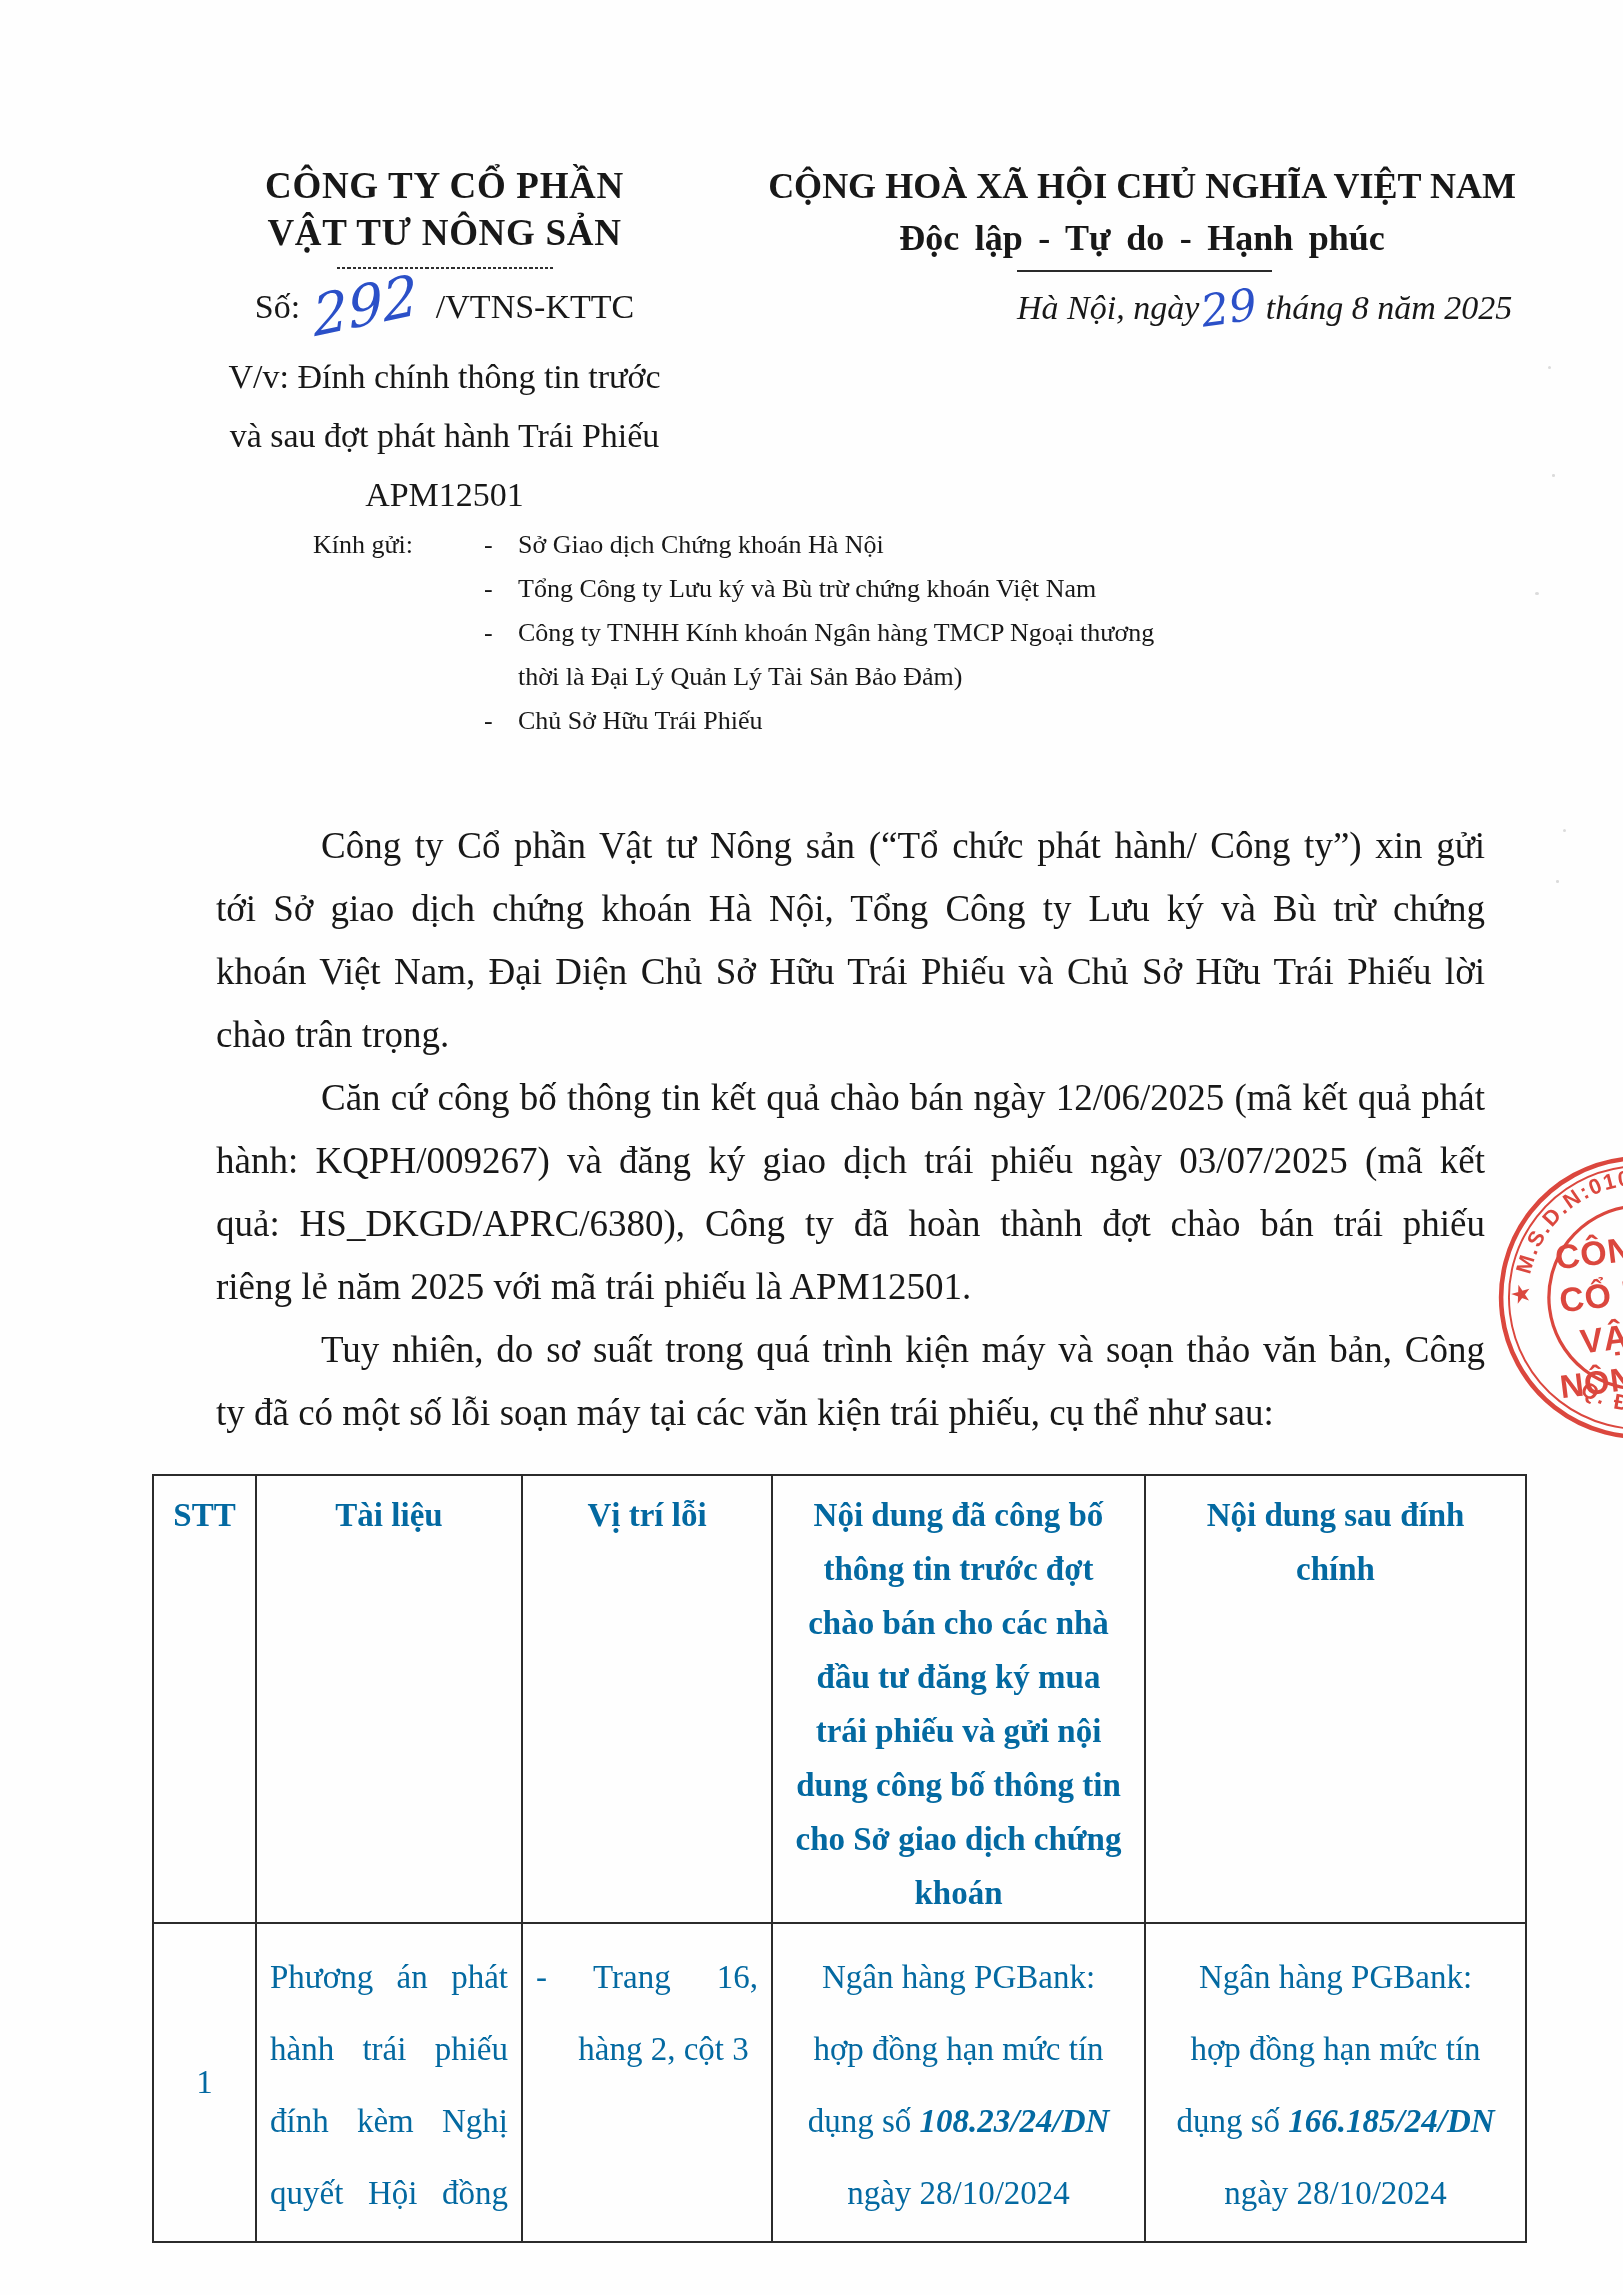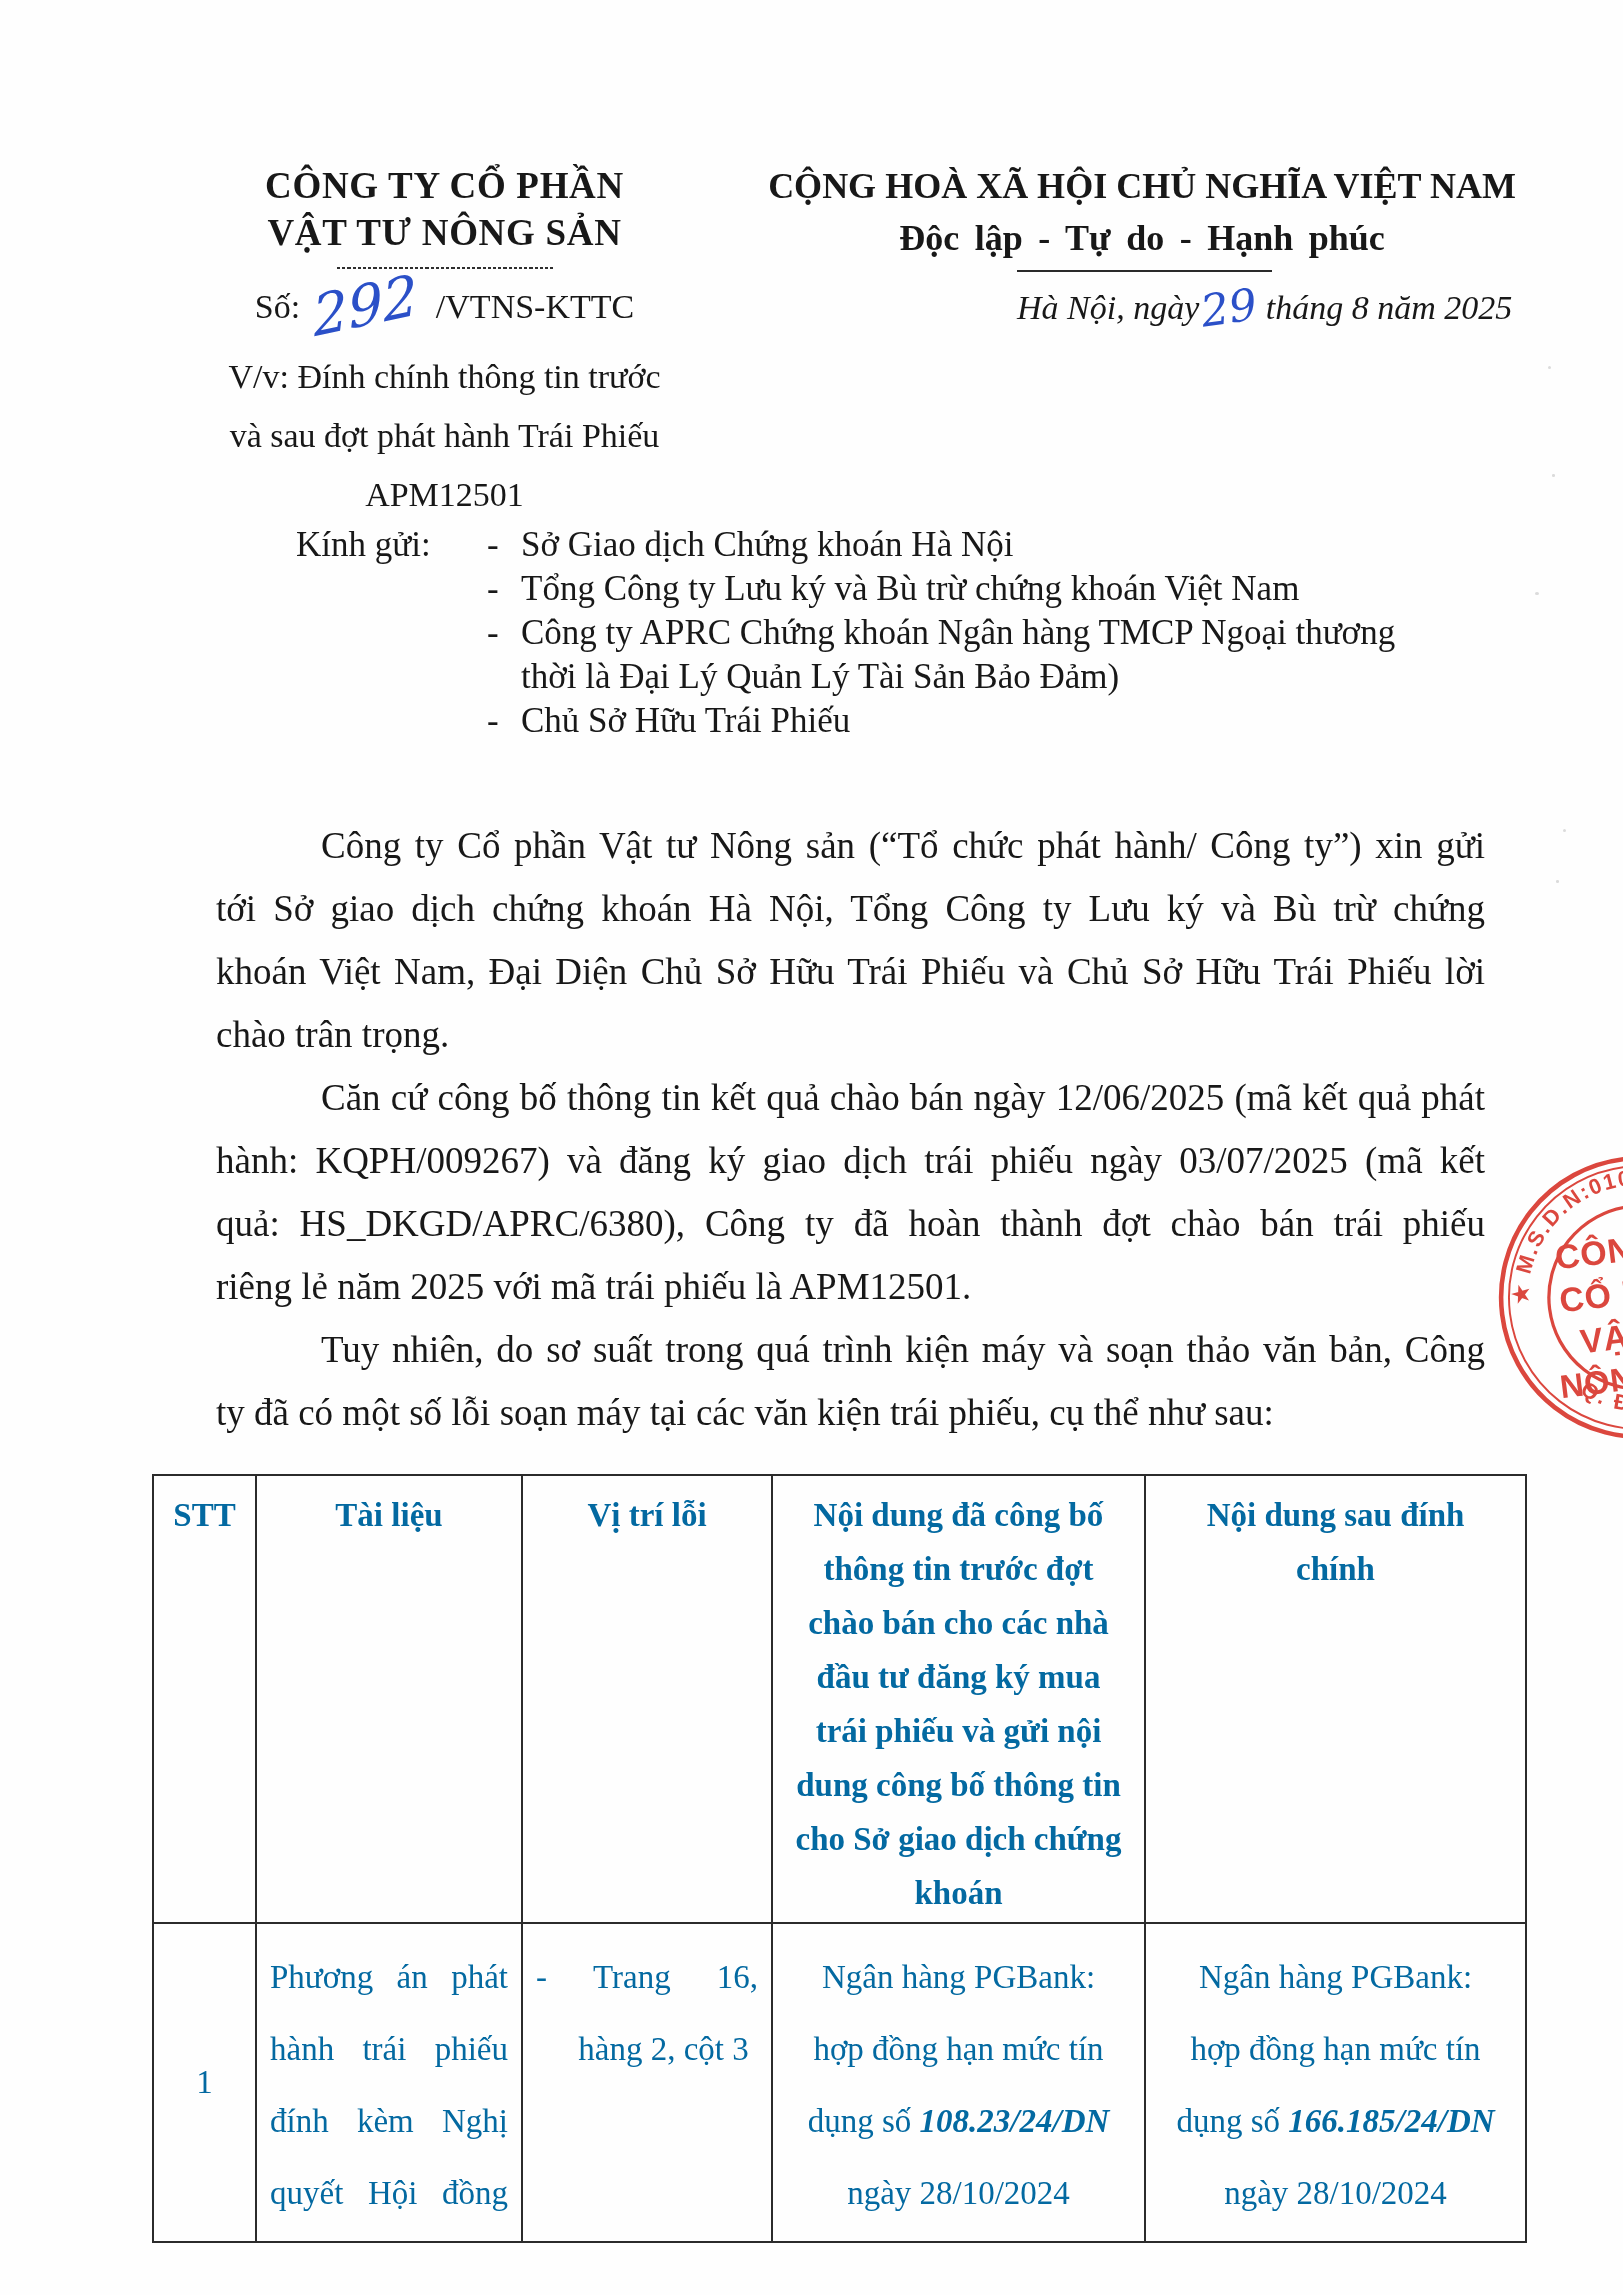--- a/index.html
+++ b/index.html
@@ -22,21 +22,21 @@
   .hw-no{font-size:56px;transform:rotate(-12deg) skewX(-8deg);margin:0 17px 0 11.8px;position:relative;top:6.5px;}
   .subject{font-size:34px;line-height:59px;white-space:nowrap;}
   
   .header-right{position:absolute;left:746px;top:165px;width:792px;text-align:center;}
   .motto1{font-weight:bold;font-size:36px;line-height:43px;white-space:nowrap;}
   .motto2{font-weight:bold;font-size:36px;line-height:42px;margin-top:9.2px;word-spacing:6.5px;white-space:nowrap;text-align:center;}
   .hr-underline{width:255px;height:2.6px;background:#2a2a2a;margin:10.5px 0 9.2px 271px;}
   .dateline{font-style:italic;font-size:34px;line-height:46px;margin-left:271px;text-align:left;white-space:nowrap;}
   .hw-day{font-size:44px;transform:rotate(-8deg);margin:0 9.2px 0 1.3px;position:relative;top:3.9px;}
   
-  .recipients{position:absolute;left:296px;top:523px;display:flex;font-size:35px;line-height:44px;gap:20px;}
+  .recipients{position:absolute;left:313px;top:523px;display:flex;font-size:26px;line-height:44px;}
   .recipients .label{width:171px;flex:none;white-space:nowrap;}
   .recipient-item{position:relative;padding-left:34px;}
   .recipient-item .dash{position:absolute;left:0;top:0;}
   .rline{white-space:nowrap;}
   
   .body-text{position:absolute;left:216px;top:814px;width:1269px;font-size:37px;}
   .bline{height:63px;line-height:63px;overflow:hidden;}
   .jline{text-align:justify;text-align-last:justify;}
   .lline{text-align:left;}
   .indent{text-indent:105px;}
@@ -92,21 +92,21 @@
       <div class="recipient-item">
         <span class="dash">-</span>
         <div class="rline">Sở Giao dịch Chứng khoán Hà Nội</div>
       </div>
       <div class="recipient-item">
         <span class="dash">-</span>
         <div class="rline">Tổng Công ty Lưu ký và Bù trừ chứng khoán Việt Nam</div>
       </div>
       <div class="recipient-item">
         <span class="dash">-</span>
-        <div class="rline">Công ty APRC Chứng khoán Ngân hàng TMCP Ngoại thương</div>
+        <div class="rline">Công ty TNHH Kính khoán Ngân hàng TMCP Ngoại thương</div>
         <div class="rline">thời là Đại Lý Quản Lý Tài Sản Bảo Đảm)</div>
       </div>
       <div class="recipient-item">
         <span class="dash">-</span>
         <div class="rline">Chủ Sở Hữu Trái Phiếu</div>
       </div>
     </div>
   </div>
 
   <div class="body-text">

